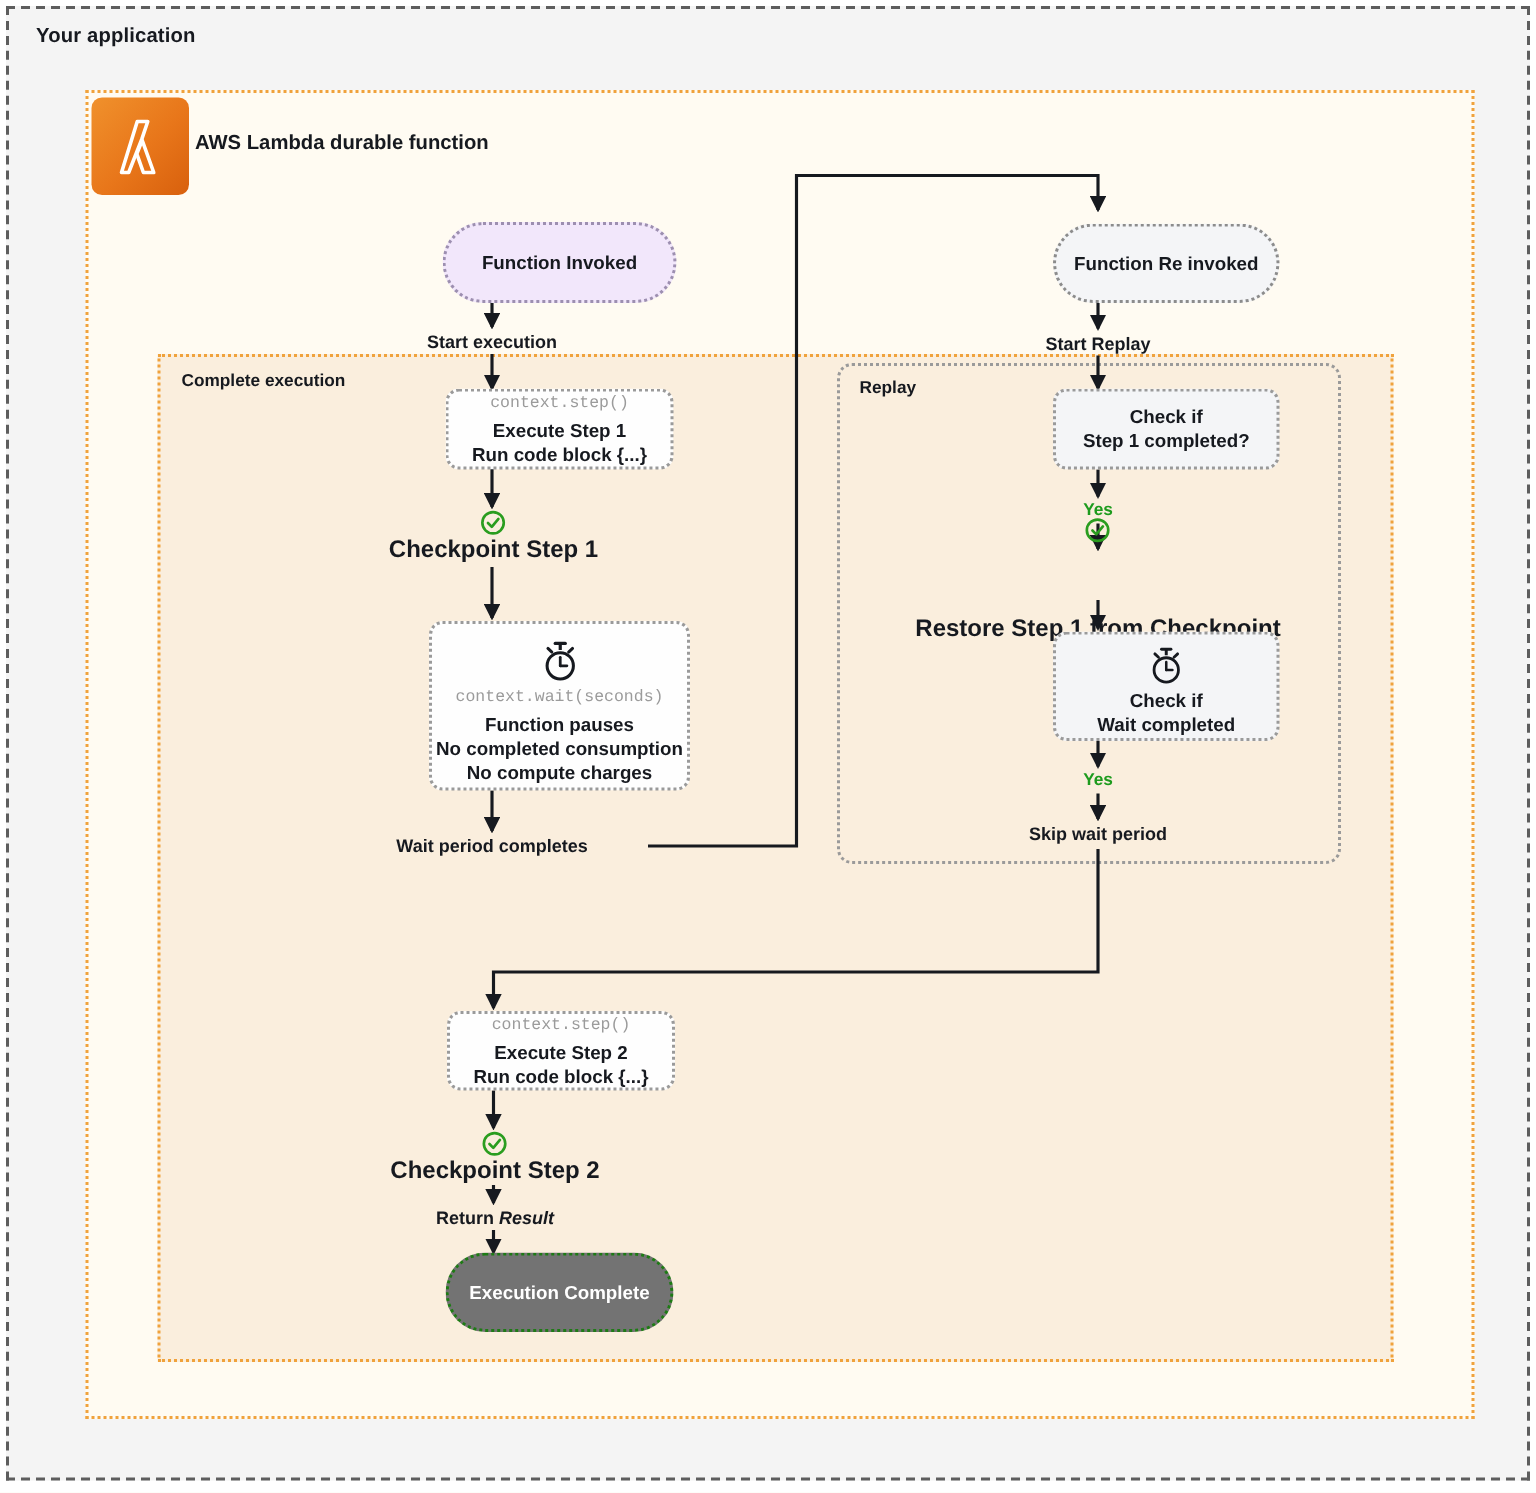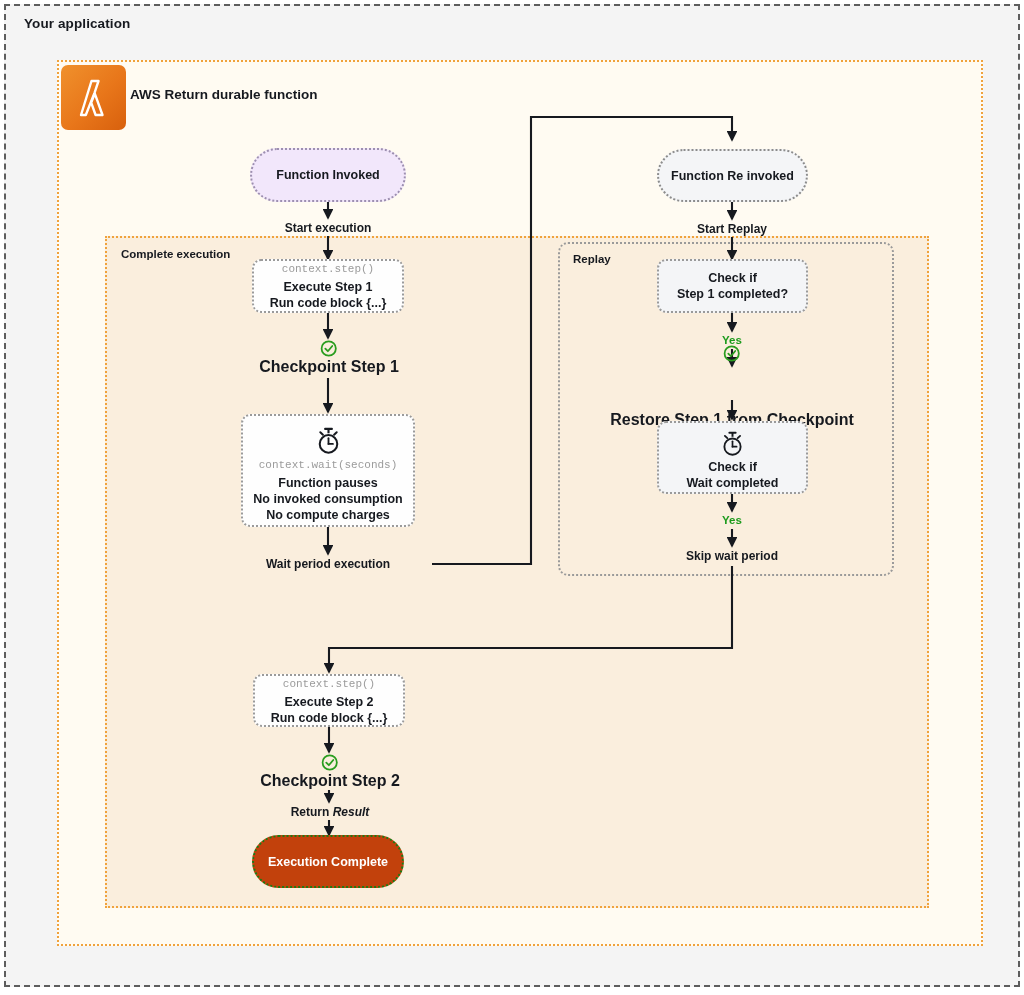--- a/index.html
+++ b/index.html
@@ -117,34 +117,35 @@
   }
   
   .node {
     position: absolute;
     box-sizing: border-box;
     display: flex;
     flex-direction: column;
     align-items: center;
     justify-content: center;
     text-align: center;
+    margin-left: 45px;
   }
   .pill {
     border-radius: 40px;
   }
   .pill-invoked {
     background: #f2e7fb;
     border: 2px dotted #9d8fb0;
   }
   .pill-reinvoked {
     background: #f4f5f7;
     border: 2px dotted #8c8c8c;
   }
   .pill-complete {
-    background: #c2410c;
+    background: #737373;
     border: 2px dotted #1d7b14;
   }
   .pill-complete .node-title {
     color: #ffffff;
   }
   .box-white {
     background: #fefefe;
     border: 2px dotted #9a9a9a;
     border-radius: 9px;
   }
@@ -217,21 +218,21 @@
   </div>
 
   <div class="lambda-box">
 
     <div class="lambda-icon">
       <svg width="65" height="65" viewBox="0 0 65 65">
         <path d="M20 50 L30.5 16 L37.5 16 L33.6 27.6 L24.8 50 Z" fill="none" stroke="#ffffff" stroke-width="2.4" stroke-linejoin="round"></path>
         <path d="M33.8 28.6 L41.5 50 L34.6 50 L30.2 37.6 Z" fill="none" stroke="#ffffff" stroke-width="2.4" stroke-linejoin="round"></path>
       </svg>
     </div>
-    <div class="lambda-label">AWS Return durable function</div>
+    <div class="lambda-label">AWS Lambda durable function</div>
 
     <div class="durable-box">
       <div class="durable-label">Complete execution</div>
     </div>
 
     <div class="replay-box">
       <div class="replay-label">Replay</div>
     </div>
   </div>
 
@@ -308,25 +309,25 @@
         <line x1="14" y1="3" x2="14" y2="7.5" stroke="#16191f" stroke-width="2.2"></line>
         <line x1="5.5" y1="6.5" x2="8.2" y2="9" stroke="#16191f" stroke-width="2.1" stroke-linecap="round"></line>
         <line x1="22.5" y1="6.5" x2="19.8" y2="9" stroke="#16191f" stroke-width="2.1" stroke-linecap="round"></line>
         <circle cx="14" cy="18.5" r="9.1" fill="none" stroke="#16191f" stroke-width="2.1"></circle>
         <line x1="14" y1="18.5" x2="14" y2="12.6" stroke="#16191f" stroke-width="1.9" stroke-linecap="round"></line>
         <line x1="14" y1="18.5" x2="18.6" y2="18.5" stroke="#16191f" stroke-width="1.9" stroke-linecap="round"></line>
       </svg>
     </span>
     <div class="node-code">context.wait(seconds)</div>
     <div class="node-sub">Function pauses</div>
-    <div class="node-sub">No invoked consumption</div>
+    <div class="node-sub">No completed consumption</div>
     <div class="node-sub">No compute charges</div>
   </div>
 
-  <div class="edge-label" style="left:328px; top:557px;">Wait period execution</div>
+  <div class="edge-label" style="left:328px; top:557px;">Wait period completes</div>
 
   <div class="node pill pill-reinvoked" style="left:657px; top:149px; width:151px; height:53px;">
     <div class="node-title">Function Re invoked</div>
   </div>
 
   <div class="edge-label" style="left:732px; top:222px;">Start Replay</div>
 
   <div class="node box-gray" style="left:657px; top:259px; width:151px; height:54px;">
     <div class="node-sub">Check if</div>
     <div class="node-sub">Step 1 completed?</div>

